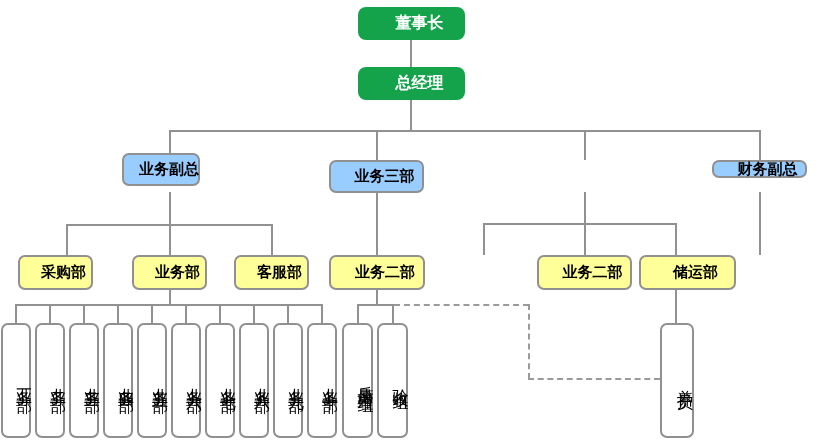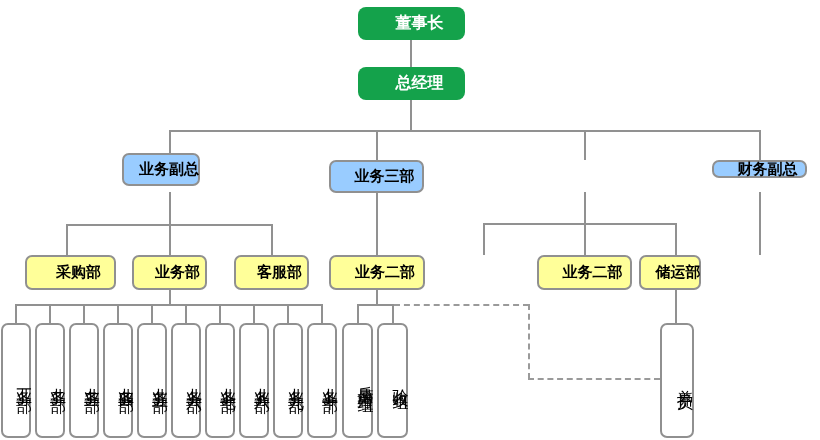--- a/index.html
+++ b/index.html
@@ -119,26 +119,26 @@
   <div class="dash-v" style="left:528px; top:304px; height:75px"></div>
   <div class="dash-h" style="left:528px; top:378px; width:132px"></div>
 
   <div class="node exec" style="left:358px; top:7px;  width:107px; height:33px">董事长</div>
   <div class="node exec" style="left:358px; top:67px; width:107px; height:33px">总经理</div>
 
   <div class="node vp" style="left:122px; top:153px; width:78px; height:33px">业务副总</div>
   <div class="node vp" style="left:329px; top:160px; width:95px; height:33px">业务三部</div>
   <div class="node vp" style="left:712px; top:160px; width:95px; height:18px">财务副总</div>
 
-  <div class="node dept" style="left:25px;  top:255px; width:91px; height:35px">采购部</div>
+  <div class="node dept" style="left:18px;  top:255px; width:75px; height:35px">采购部</div>
   <div class="node dept" style="left:132px; top:255px; width:75px; height:35px">业务部</div>
   <div class="node dept" style="left:234px; top:255px; width:75px; height:35px">客服部</div>
   <div class="node dept" style="left:329px; top:255px; width:96px; height:35px">业务二部</div>
   <div class="node dept" style="left:537px; top:255px; width:95px; height:35px">业务二部</div>
-  <div class="node dept" style="left:639px; top:255px; width:62px; height:35px">储运部</div>
+  <div class="node dept" style="left:639px; top:255px; width:97px; height:35px">储运部</div>
 
   <div class="node team" style="left:1px;   top:323px; width:30px; height:115px">业务一部</div>
   <div class="node team" style="left:35px;  top:323px; width:30px; height:115px">业务二部</div>
   <div class="node team" style="left:69px;  top:323px; width:30px; height:115px">业务三部</div>
   <div class="node team" style="left:103px; top:323px; width:30px; height:115px">业务四部</div>
   <div class="node team" style="left:137px; top:323px; width:30px; height:115px">业务五部</div>
   <div class="node team" style="left:171px; top:323px; width:30px; height:115px">业务六部</div>
   <div class="node team" style="left:205px; top:323px; width:30px; height:115px">业务七部</div>
   <div class="node team" style="left:239px; top:323px; width:30px; height:115px">业务八部</div>
   <div class="node team" style="left:273px; top:323px; width:30px; height:115px">业务九部</div>

